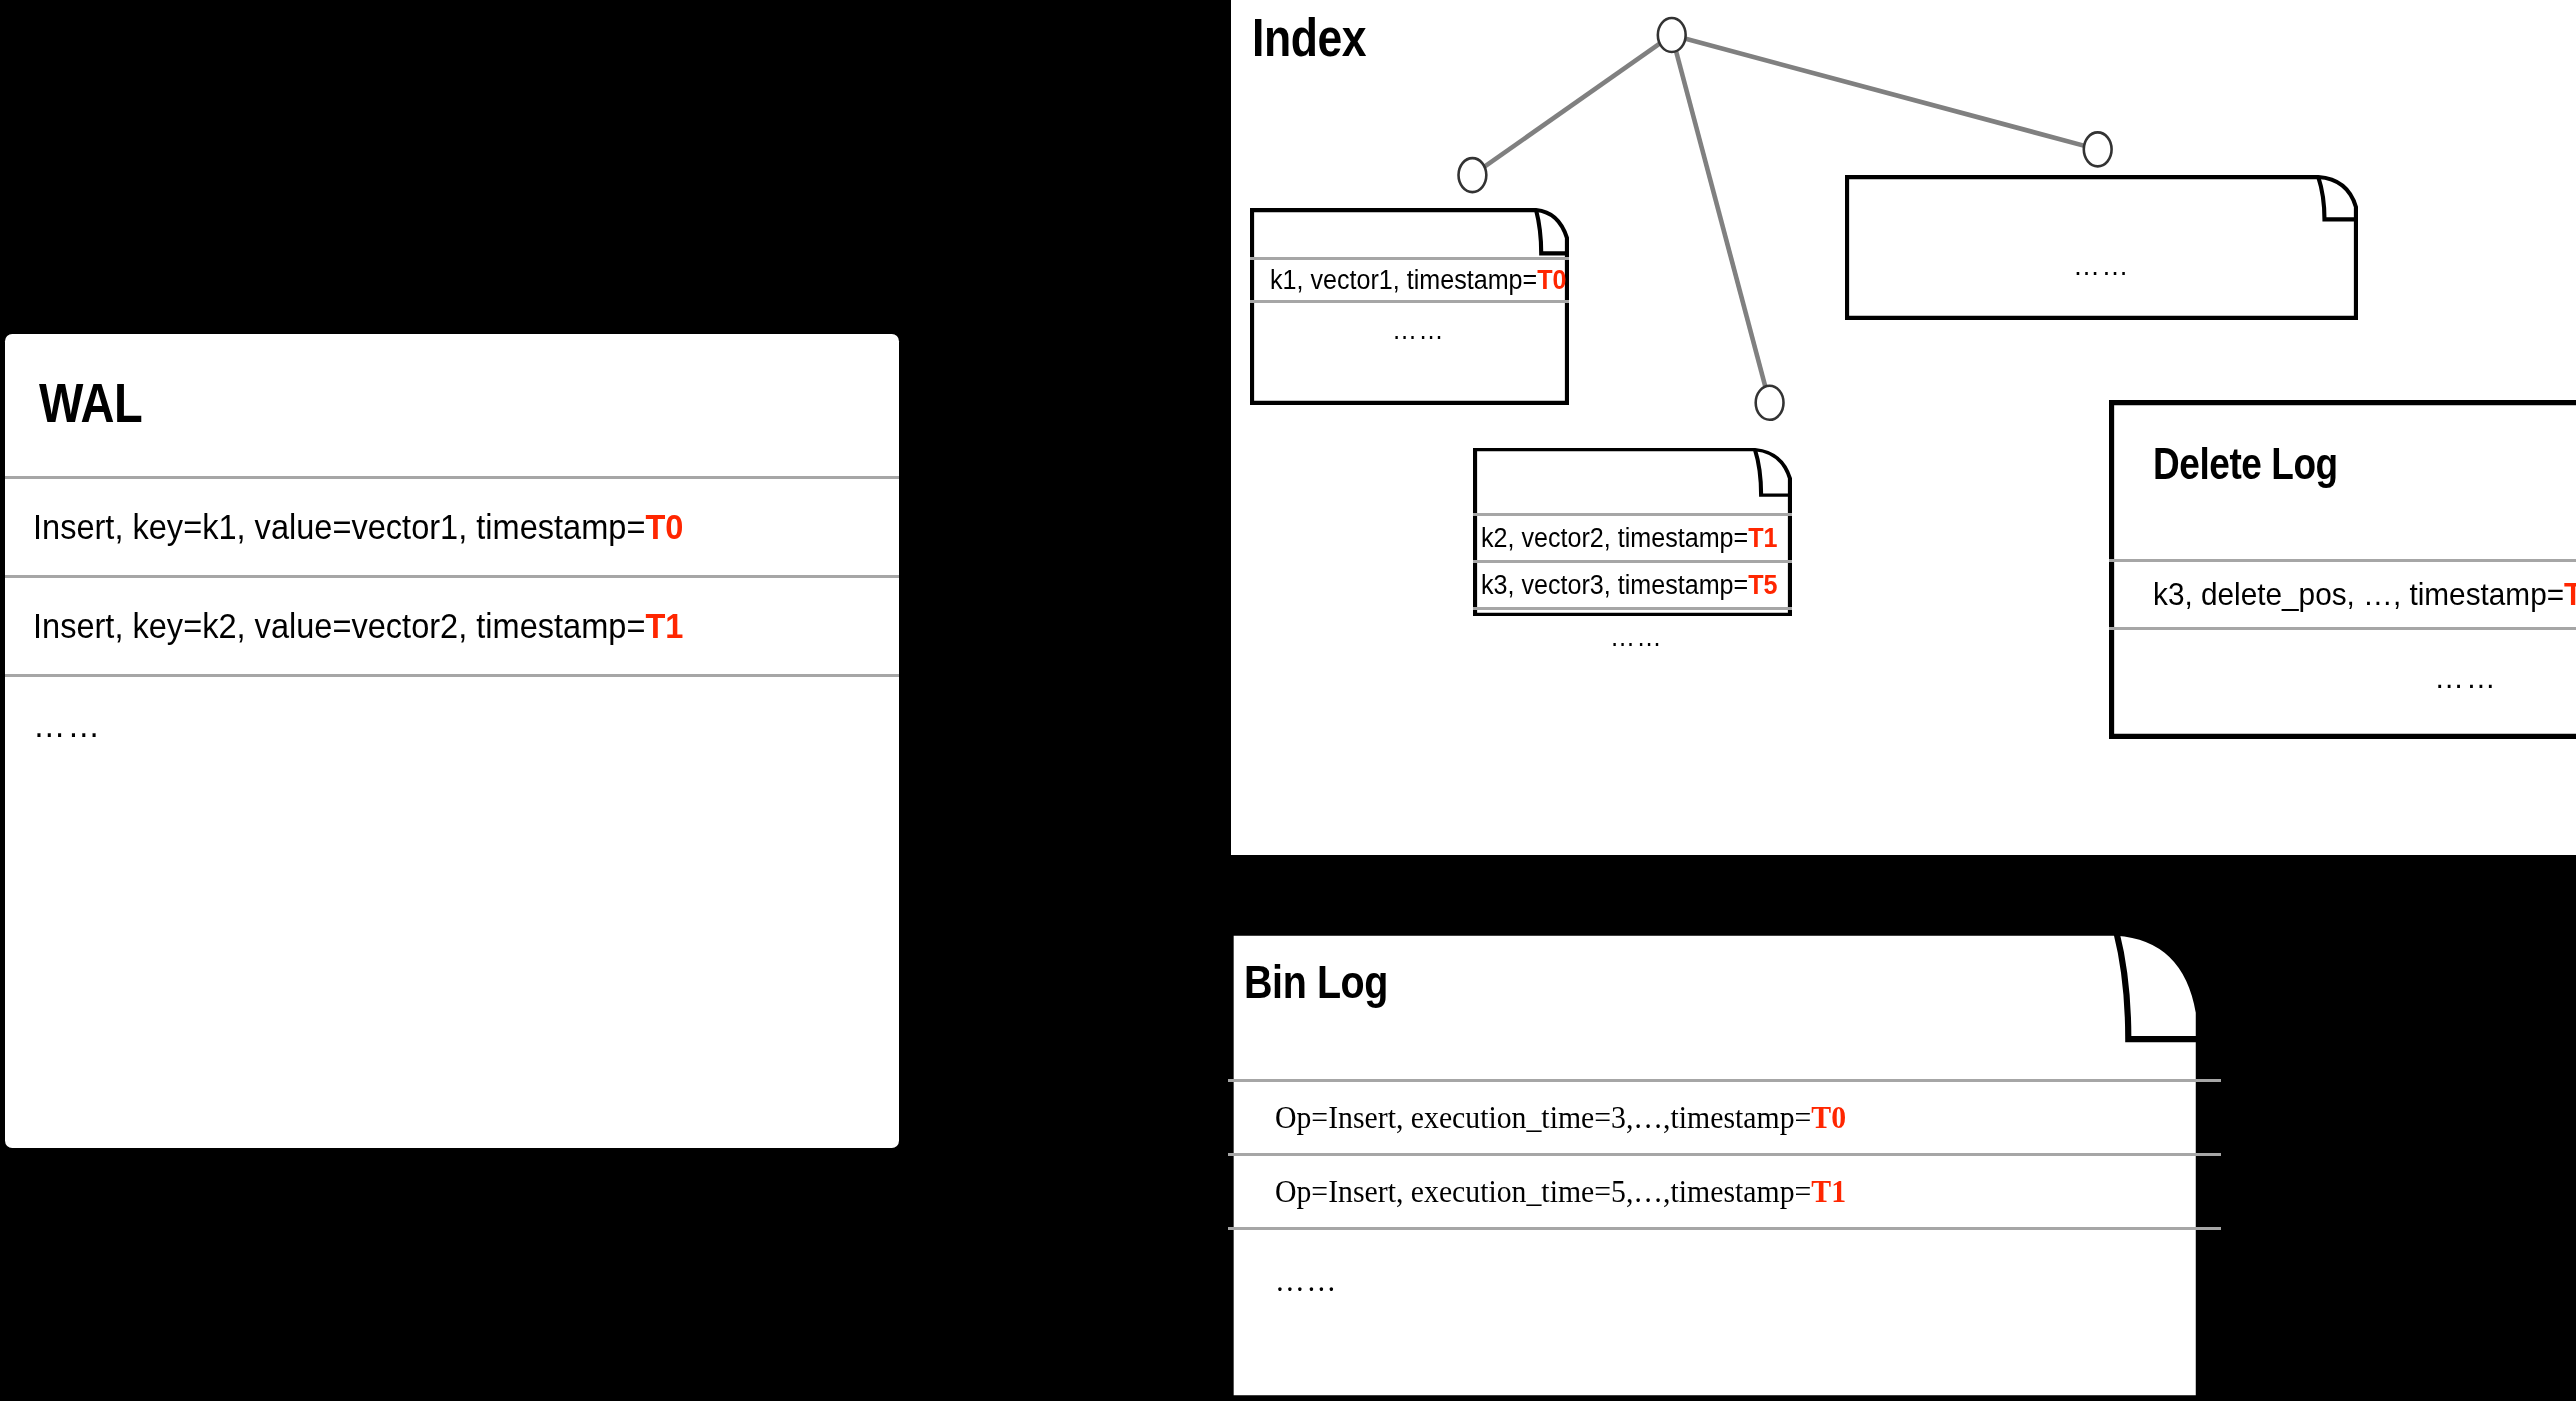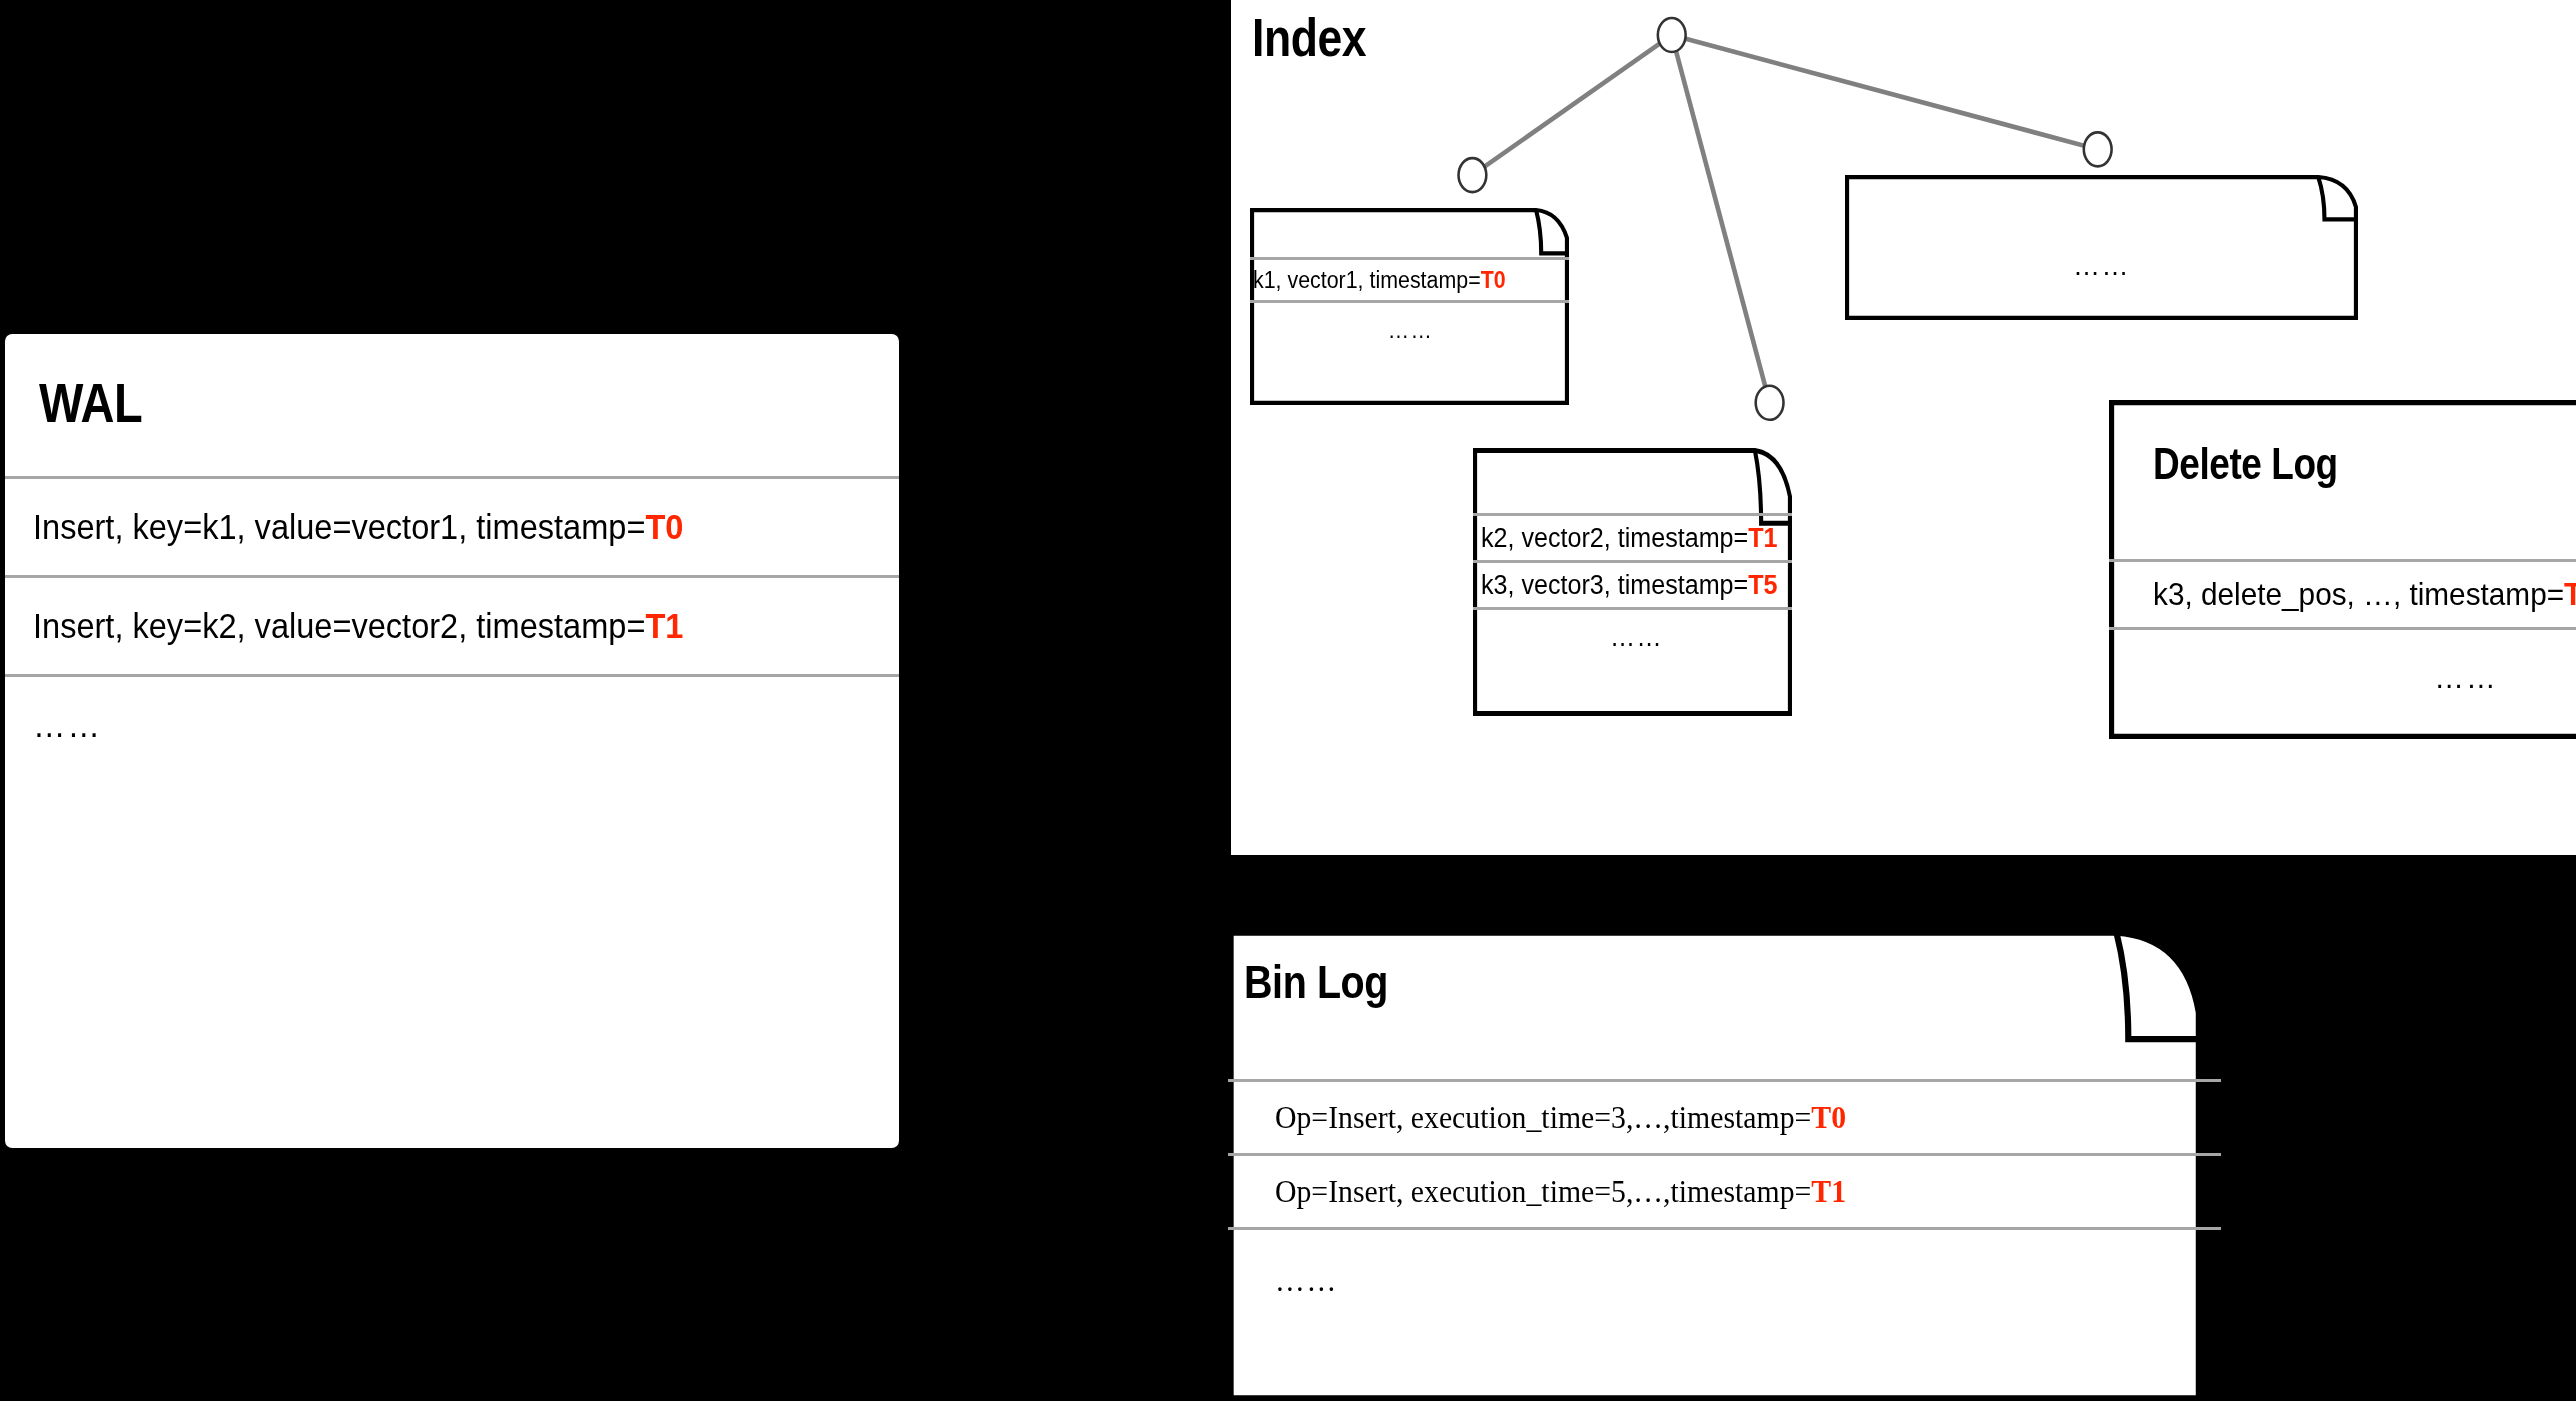--- a/index.html
+++ b/index.html
@@ -109,35 +109,35 @@
   }
   .doc .doc-rows {
     position: absolute;
     left: 0; right: 0;
   }
   .doc .title { }
 
   
   #card-k1 { left: 18.5px;  top: 208px;  width: 319px; height: 197px; }
   #card-k1 .doc-rows { top: 49px; }
-  #card-k1 .row { height: 43px; font-size: 23px; padding-left: 3px; }
+  #card-k1 .row { height: 43px; font-size: 27px; padding-left: 20px; }
   #card-k1 .row.r2 { height: 57px; }
 
   
   #card-dots { left: 614px; top: 175px; width: 513px; height: 145px; }
   #card-dots .ctr {
     position: absolute;
     left: 0; right: 0; top: 76px;
     text-align: center;
     font-size: 27px;
     color: #000;
   }
 
   
-  #card-k2 { left: 242px; top: 448px; width: 319px; height: 268px; }
+  #card-k2 { left: 242px; top: 448px; width: 319px; height: 168px; }
   #card-k2 .doc-rows { top: 65px; }
   #card-k2 .row { height: 47px; font-size: 27px; padding-left: 8.2px; }
   #card-k2 .row.r3 { height: 57px; }
 
   
   #card-del { left: 878px; top: 400px; width: 670px; height: 339px; }
   #card-del .title { left: 44px; top: 42px; font-size: 44px; }
   #card-del .doc-rows { top: 159px; }
   #card-del .row { height: 68px; font-size: 32px; padding-left: 44px; }
   #card-del .row.r2 { height: 98px; }

